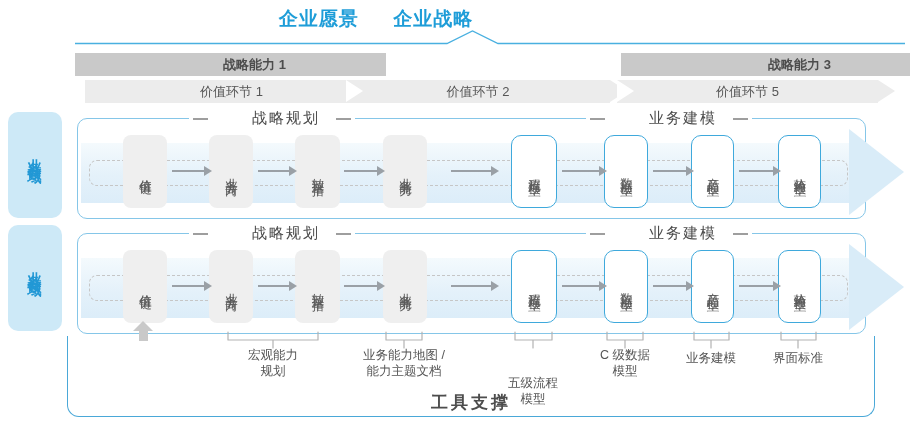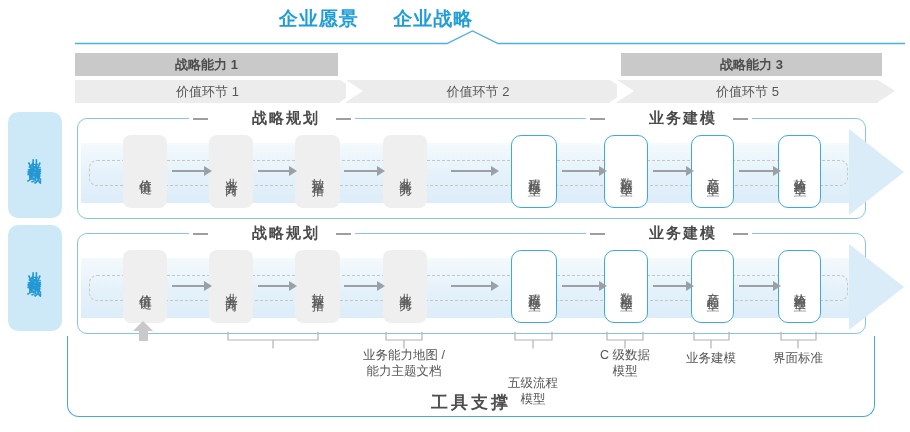--- a/index.html
+++ b/index.html
@@ -5,38 +5,38 @@
   html,body{margin:0;padding:0;background:#fff;}
   .stage{position:relative;width:910px;height:432px;background:#fff;overflow:hidden;
          font-family:"Liberation Sans","DejaVu Sans",sans-serif;}
   
   .title-bar{position:absolute;left:0;top:6px;width:752px;text-align:center;}
   .title-bar span{font-size:19px;font-weight:bold;color:#1e9dd8;margin:0 15px;letter-spacing:1px;}
   
   .overlay{position:absolute;left:0;top:0;pointer-events:none;z-index:6;}
   
   .cap{position:absolute;top:53px;height:23px;line-height:23px;background:#c9c9c9;
-       text-align:center;font-size:13px;font-weight:bold;color:#4c4c4c;}
+       text-align:center;font-size:13px;font-weight:bold;color:#4c4c4c;padding-left:48px;}
   
   .chev{position:absolute;top:80px;height:23px;line-height:23px;background:#ececec;
         text-align:center;font-size:13px;color:#565656;}
   .chev::after{content:'';position:absolute;left:100%;top:0;width:0;height:0;
         border-top:11.5px solid transparent;border-bottom:11.5px solid transparent;border-left:17px solid #ececec;}
   .chev.notch::before{content:'';position:absolute;left:0;top:0;width:0;height:0;
         border-top:11.5px solid transparent;border-bottom:11.5px solid transparent;border-left:17px solid #fff;}
   
   .domain{position:absolute;left:8px;width:54px;background:#cde9f7;border-radius:10px;
         display:flex;align-items:center;justify-content:center;}
   .domain span{writing-mode:vertical-rl;letter-spacing:4px;font-size:14px;font-weight:bold;color:#2298d5;}
   
   .row{position:absolute;left:77px;width:787px;height:99px;border:1px solid #85c6e8;border-radius:10px;z-index:2;}
   .legend{position:absolute;top:-10px;transform:translateX(-50%);display:flex;align-items:center;
         gap:16px;background:#fff;padding:0 4px;z-index:4;}
   .legend::before,.legend::after{content:'';width:15px;height:2px;background:#9e9e9e;}
-  .legend span{font-size:15px;font-weight:bold;color:#4a4a4a;white-space:nowrap;letter-spacing:2px;margin-left:28px;}
+  .legend span{font-size:15px;font-weight:normal;color:#4a4a4a;white-space:nowrap;letter-spacing:2px;margin-left:28px;}
   .band{position:absolute;left:3px;top:24px;width:768px;height:60px;
         background:linear-gradient(180deg,#f4fafd 0%,#e4f1fa 55%,#dcedf9 100%);}
   .bandhead{position:absolute;left:771px;top:10px;width:0;height:0;
         border-top:43px solid transparent;border-bottom:43px solid transparent;border-left:55px solid #d9ecf8;}
   .dashframe{position:absolute;left:11px;top:41px;width:757px;height:24px;
         border:1px dashed #c6c6c6;border-radius:8px;}
   .bx,.bxb{position:absolute;top:16px;height:73px;border-radius:8px;display:flex;
         align-items:center;justify-content:center;box-sizing:border-box;z-index:3;}
   .bx{background:#efefef;width:44px;}
   .bxb{background:#fff;width:45px;border:1.5px solid #3fa9dc;border-radius:10px;}
@@ -79,21 +79,21 @@
       <path d="M515 332 V340 H552 V332 M533 340 V348"></path>
       <path d="M607 332 V340 H643 V332 M625 340 V348"></path>
       <path d="M694 332 V340 H729 V332 M711 340 V348"></path>
       <path d="M781 332 V340 H816 V332 M798 340 V348"></path>
     </g>
   </svg>
 
   <div class="cap" style="left:75px;width:263px;">战略能力 1</div>
   <div class="cap" style="left:621px;width:261px;">战略能力 3</div>
 
-  <div class="chev" style="left:75px;width:265px;">价值环节 1</div>
+  <div class="chev" style="left:85px;width:265px;padding-left:14px;">价值环节 1</div>
   <div class="chev notch" style="left:346px;width:264px;">价值环节 2</div>
   <div class="chev notch" style="left:617px;width:261px;">价值环节 5</div>
 
   <div class="domain" style="top:112px;height:106px;">
     <span>业务领域 1</span>
   </div>
   <div class="domain" style="top:225px;height:106px;">
     <span>业务领域 2</span>
   </div>
 
@@ -181,20 +181,22 @@
     <div class="arr" style="left:94px;width:32px;"></div>
     <div class="arr" style="left:180px;width:31px;"></div>
     <div class="arr" style="left:266px;width:33px;"></div>
     <div class="arr" style="left:373px;width:40px;"></div>
     <div class="arr" style="left:484px;width:37px;"></div>
     <div class="arr" style="left:575px;width:33px;"></div>
     <div class="arr" style="left:661px;width:34px;"></div>
   </div>
 
   <div class="uparrow"></div>
+  <div class="ann" style="left:273px;top:347px;">宏观能力
+规划</div>
   <div class="ann" style="left:404px;top:347px;">业务能力地图 /
 能力主题文档</div>
   <div class="ann" style="left:533px;top:347px;margin-top:28px;">五级流程
 模型</div>
   <div class="ann" style="left:625px;top:347px;">C 级数据
 模型</div>
   <div class="ann" style="left:711px;top:350px;">业务建模</div>
   <div class="ann" style="left:798px;top:350px;">界面标准</div>
 
 </div>

